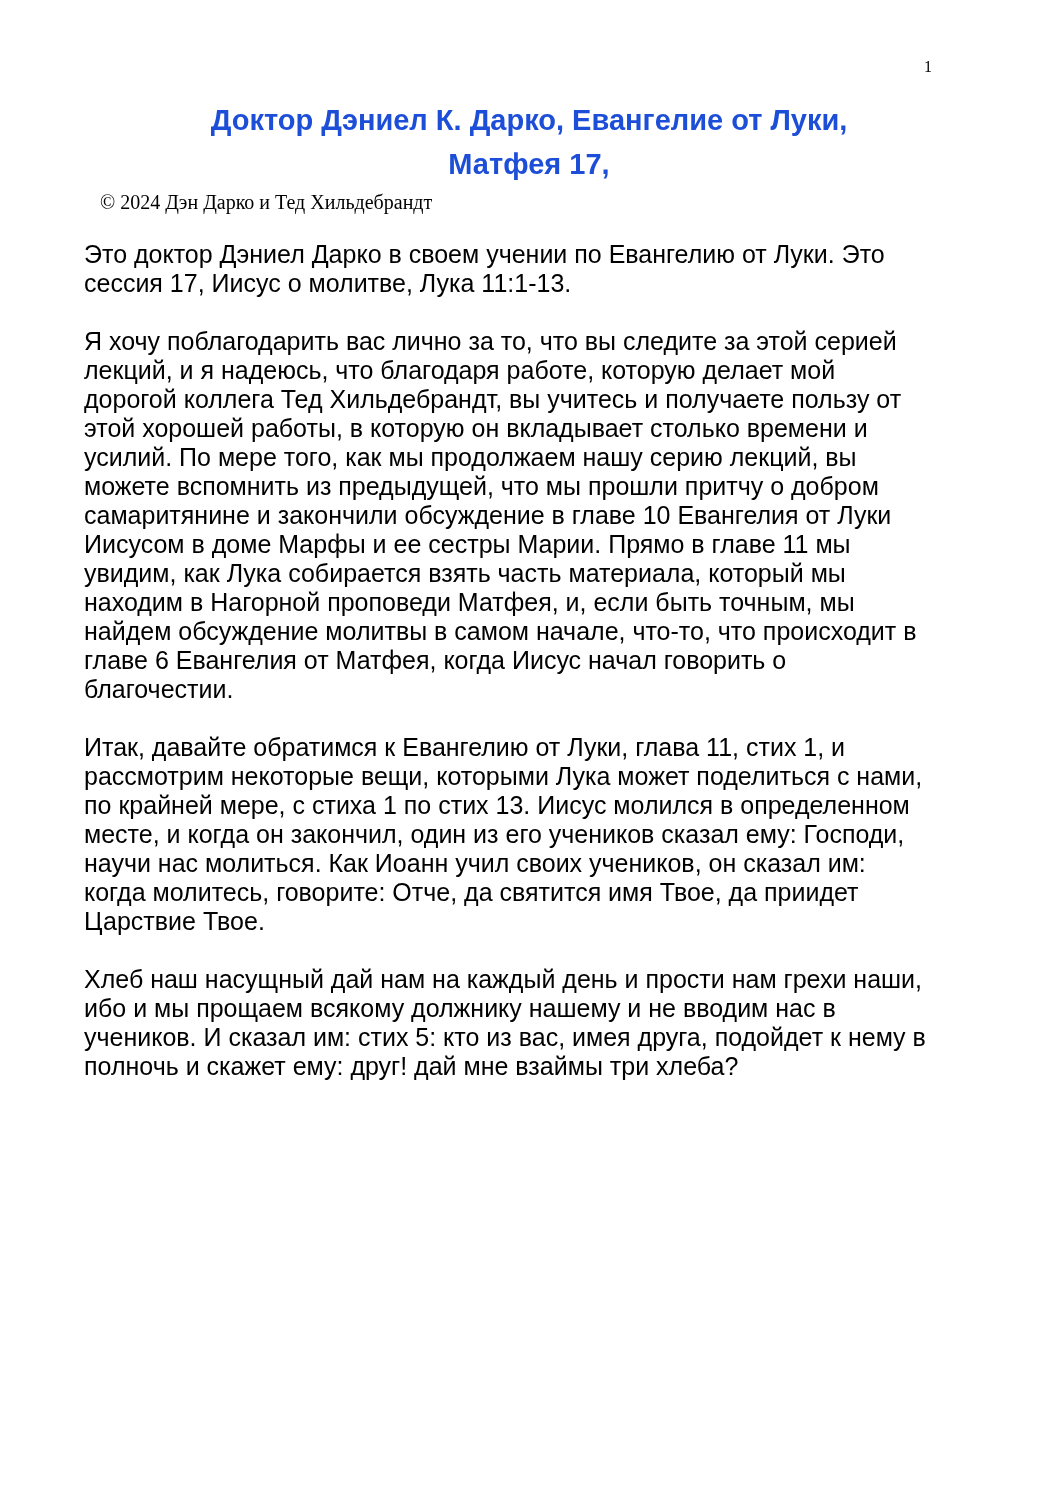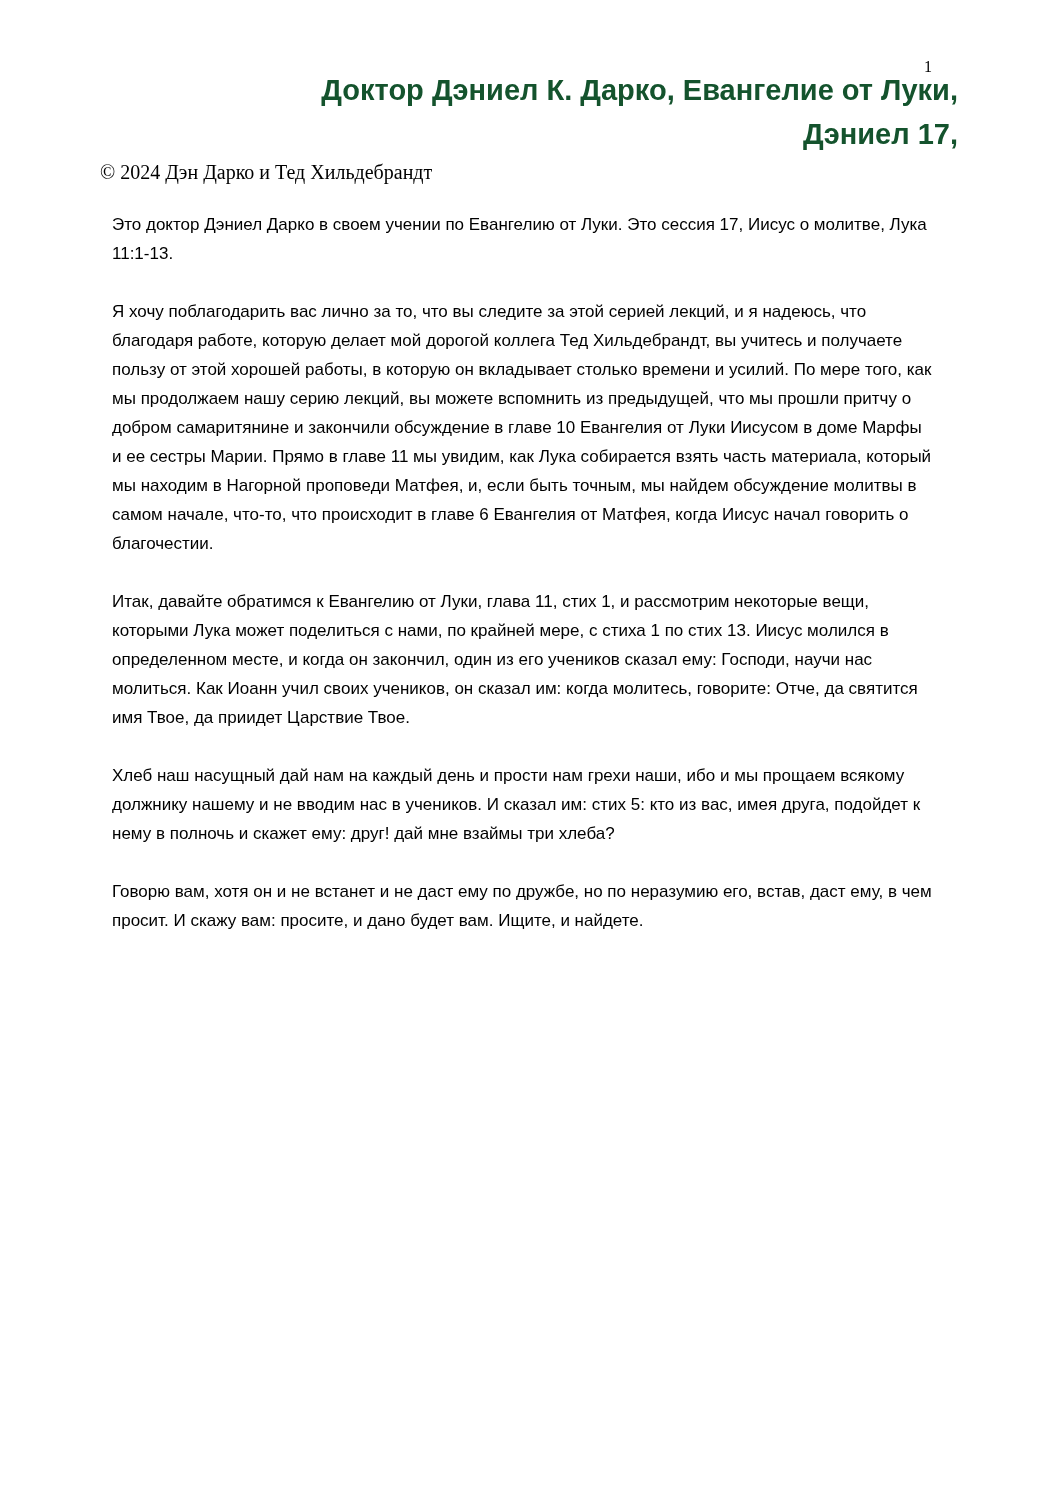--- a/index.html
+++ b/index.html
@@ -19,64 +19,63 @@
   }
   .page-number {
     position: absolute;
     top: 58px;
     right: 126px;
     font-family: "Liberation Serif", serif;
     font-size: 16px;
     color: #000000;
   }
   .doc-title {
-    margin: 68px 100px 0 100px;
-    text-align: right;
+    margin: 98px 100px 0 100px;
+    text-align: center;
     font-weight: bold;
     font-size: 29px;
     line-height: 44px;
-    color: #14532d;
+    color: #1d4ed8;
   }
   .doc-title .title-line {
     display: block;
   }
   .copyright {
     margin: 2px 100px 0 100px;
     text-align: left;
     font-family: "Liberation Serif", serif;
     font-size: 20px;
     line-height: 28px;
     color: #000000;
   }
   .body-text {
-    margin: 24px 126px 0 112px;
-    font-size: 17px;
+    margin: 24px 126px 0 84px;
+    font-size: 25px;
     line-height: 29px;
     color: #000000;
   }
   .body-text p {
     margin: 0 0 29px 0;
     text-align: left;
   }
 </style>
 </head>
 <body>
 
 <div class="page">
 
   <div class="page-number">1</div>
 
   <h1 class="doc-title">
     <span class="title-line">Доктор Дэниел К. Дарко, Евангелие от Луки,</span>
-    <span class="title-line">Дэниел 17,</span>
+    <span class="title-line">Матфея 17,</span>
   </h1>
 
   <div class="copyright">© 2024 Дэн Дарко и Тед Хильдебрандт</div>
 
   <div class="body-text">
     <p>Это доктор Дэниел Дарко в своем учении по Евангелию от Луки. Это сессия 17, Иисус о молитве, Лука 11:1-13.</p>
     <p>Я хочу поблагодарить вас лично за то, что вы следите за этой серией лекций, и я надеюсь, что благодаря работе, которую делает мой дорогой коллега Тед Хильдебрандт, вы учитесь и получаете пользу от этой хорошей работы, в которую он вкладывает столько времени и усилий. По мере того, как мы продолжаем нашу серию лекций, вы можете вспомнить из предыдущей, что мы прошли притчу о добром самаритянине и закончили обсуждение в главе 10 Евангелия от Луки Иисусом в доме Марфы и ее сестры Марии. Прямо в главе 11 мы увидим, как Лука собирается взять часть материала, который мы находим в Нагорной проповеди Матфея, и, если быть точным, мы найдем обсуждение молитвы в самом начале, что-то, что происходит в главе 6 Евангелия от Матфея, когда Иисус начал говорить о благочестии.</p>
     <p>Итак, давайте обратимся к Евангелию от Луки, глава 11, стих 1, и рассмотрим некоторые вещи, которыми Лука может поделиться с нами, по крайней мере, с стиха 1 по стих 13. Иисус молился в определенном месте, и когда он закончил, один из его учеников сказал ему: Господи, научи нас молиться. Как Иоанн учил своих учеников, он сказал им: когда молитесь, говорите: Отче, да святится имя Твое, да приидет Царствие Твое.</p>
     <p>Хлеб наш насущный дай нам на каждый день и прости нам грехи наши, ибо и мы прощаем всякому должнику нашему и не вводим нас в учеников. И сказал им: стих 5: кто из вас, имея друга, подойдет к нему в полночь и скажет ему: друг! дай мне взаймы три хлеба?</p>
-    <p>Говорю вам, хотя он и не встанет и не даст ему по дружбе, но по неразумию его, встав, даст ему, в чем просит. И скажу вам: просите, и дано будет вам. Ищите, и найдете.</p>
   </div>
 
 </div>
 
 </body></html>

